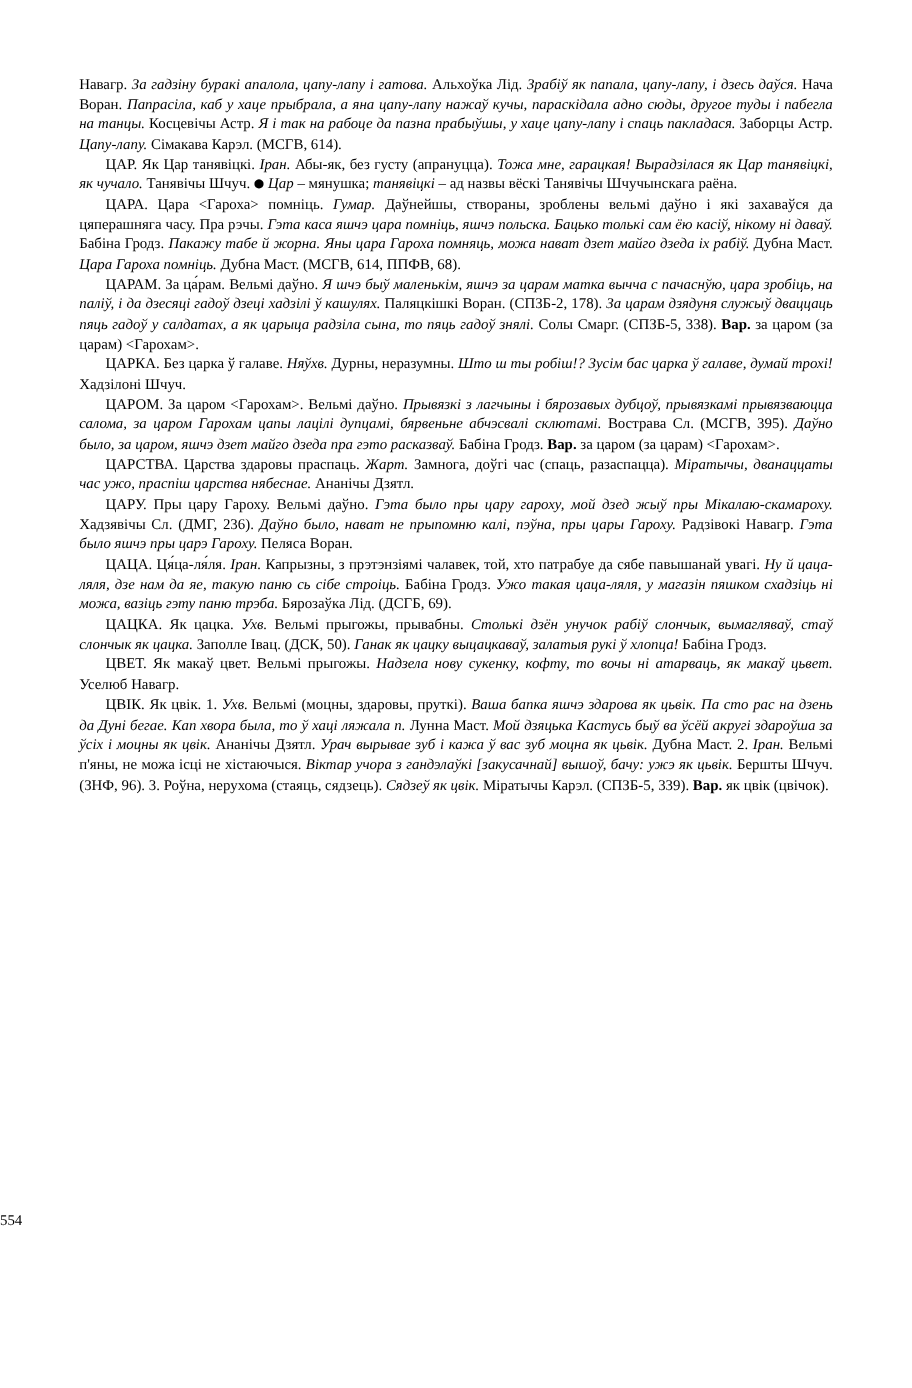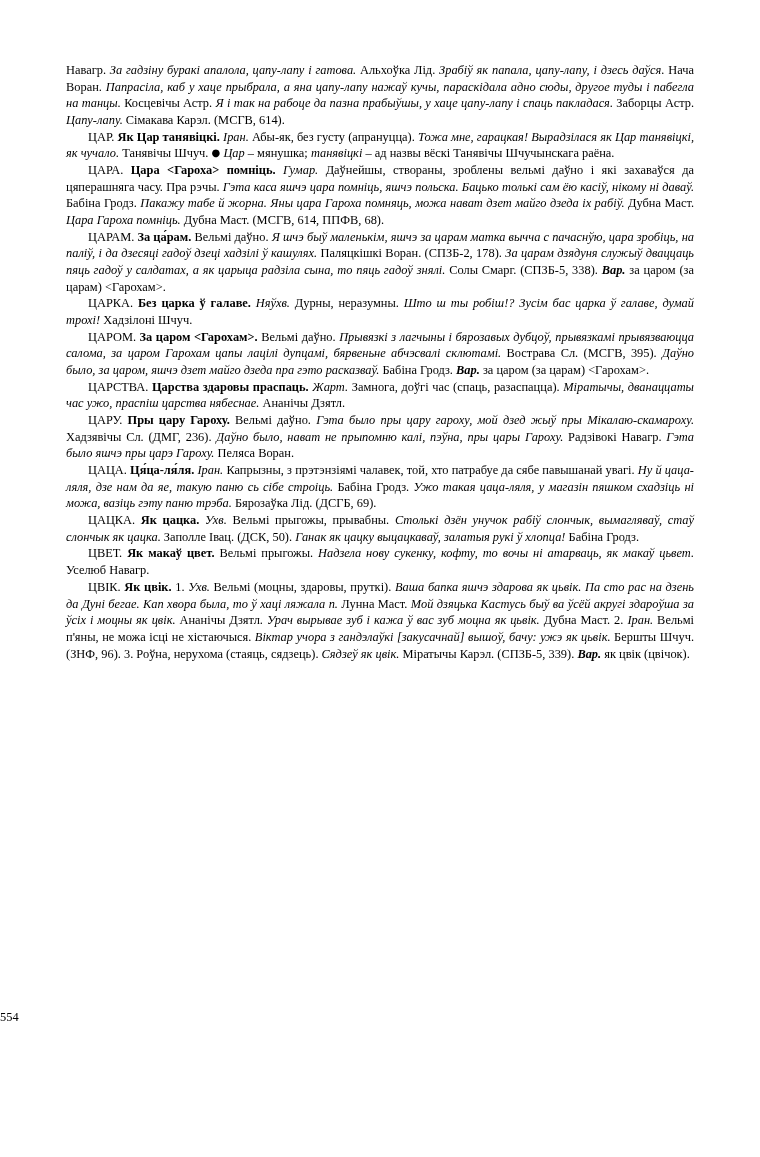--- a/index.html
+++ b/index.html
@@ -29,28 +29,27 @@
   }
   .para {
     margin: 0;
     text-indent: 22px;
     text-align: justify;
   }
   .para.first {
     text-indent: 0;
   }
   .hw {
-    font-weight: bold;
+    font-weight: normal;
   }
   .it {
     font-style: italic;
   }
   .bi {
     font-weight: bold;
-    font-style: italic;
   }
   .rm {
     font-style: normal;
     font-weight: normal;
   }
   .bullet {
     font-family: "DejaVu Sans", sans-serif;
     font-size: 10px;
     vertical-align: 1px;
   }

